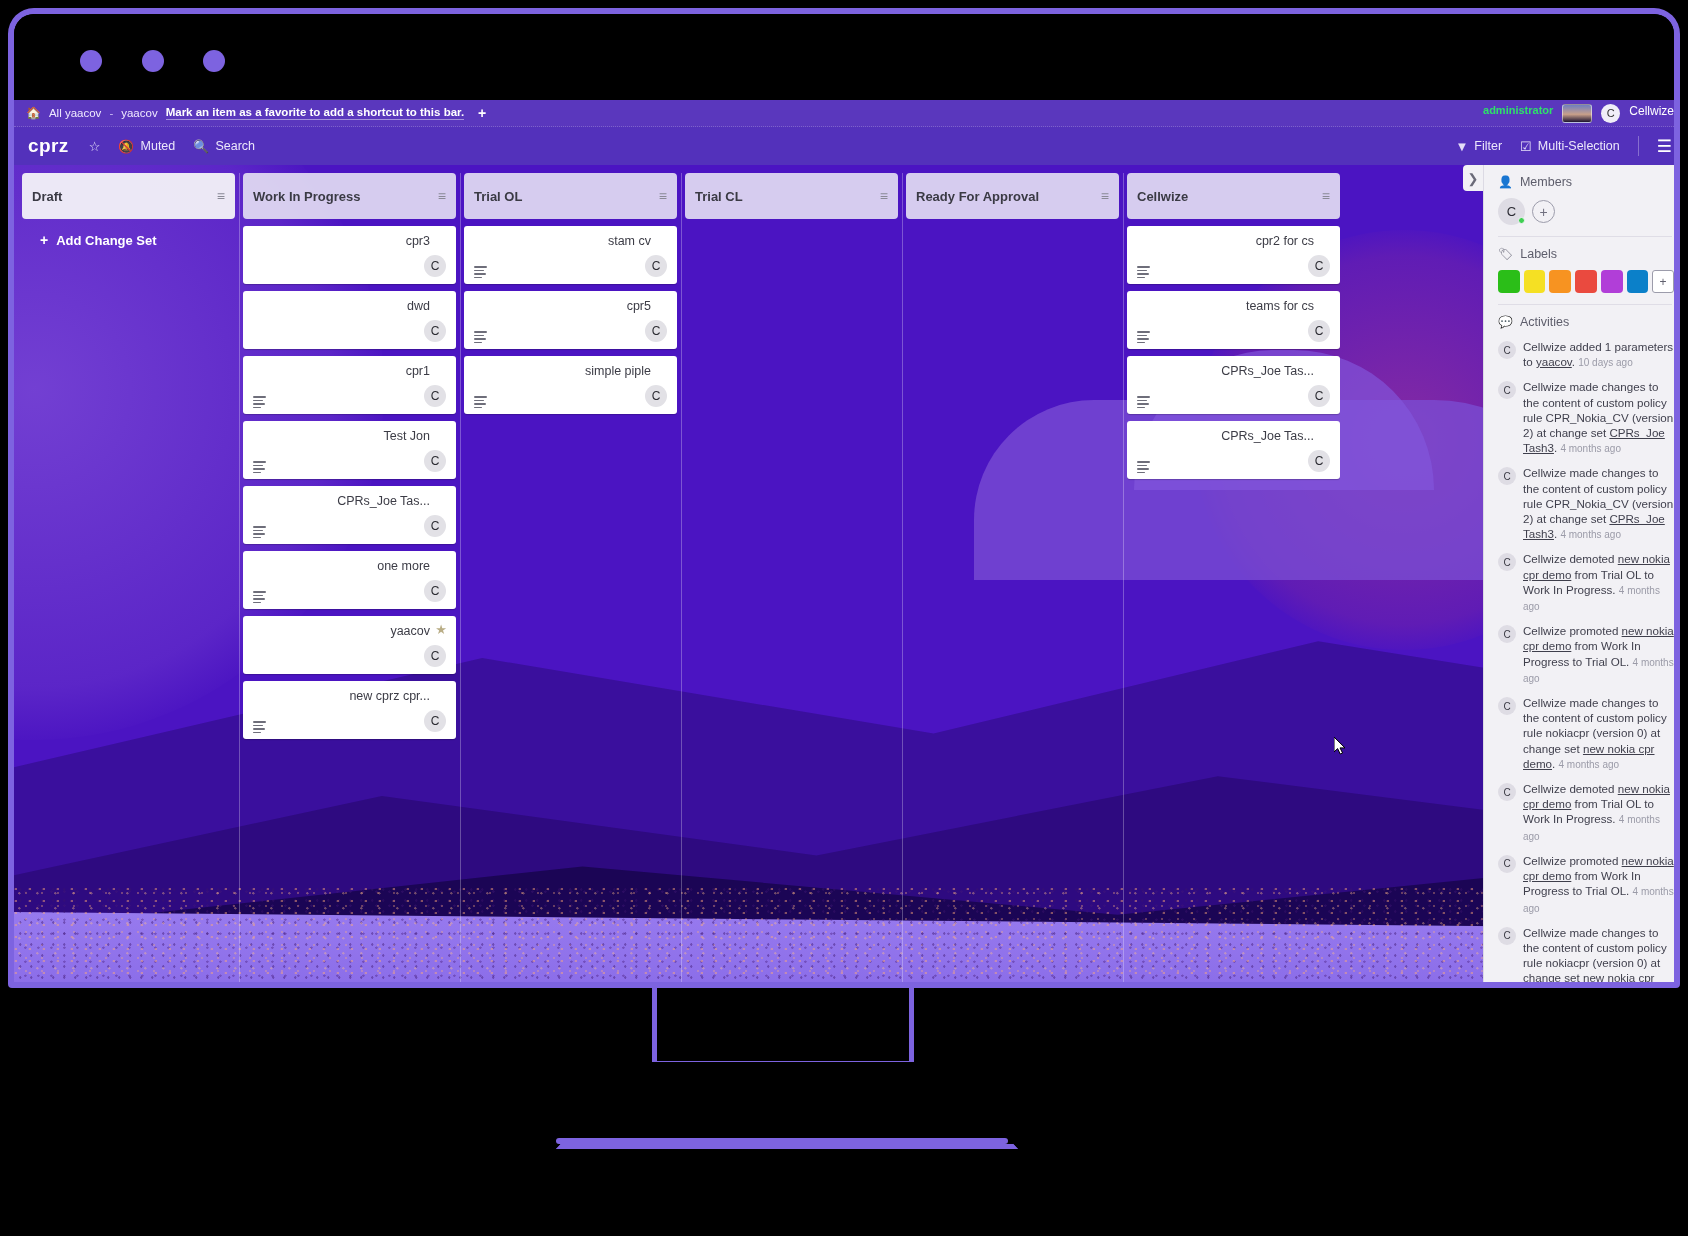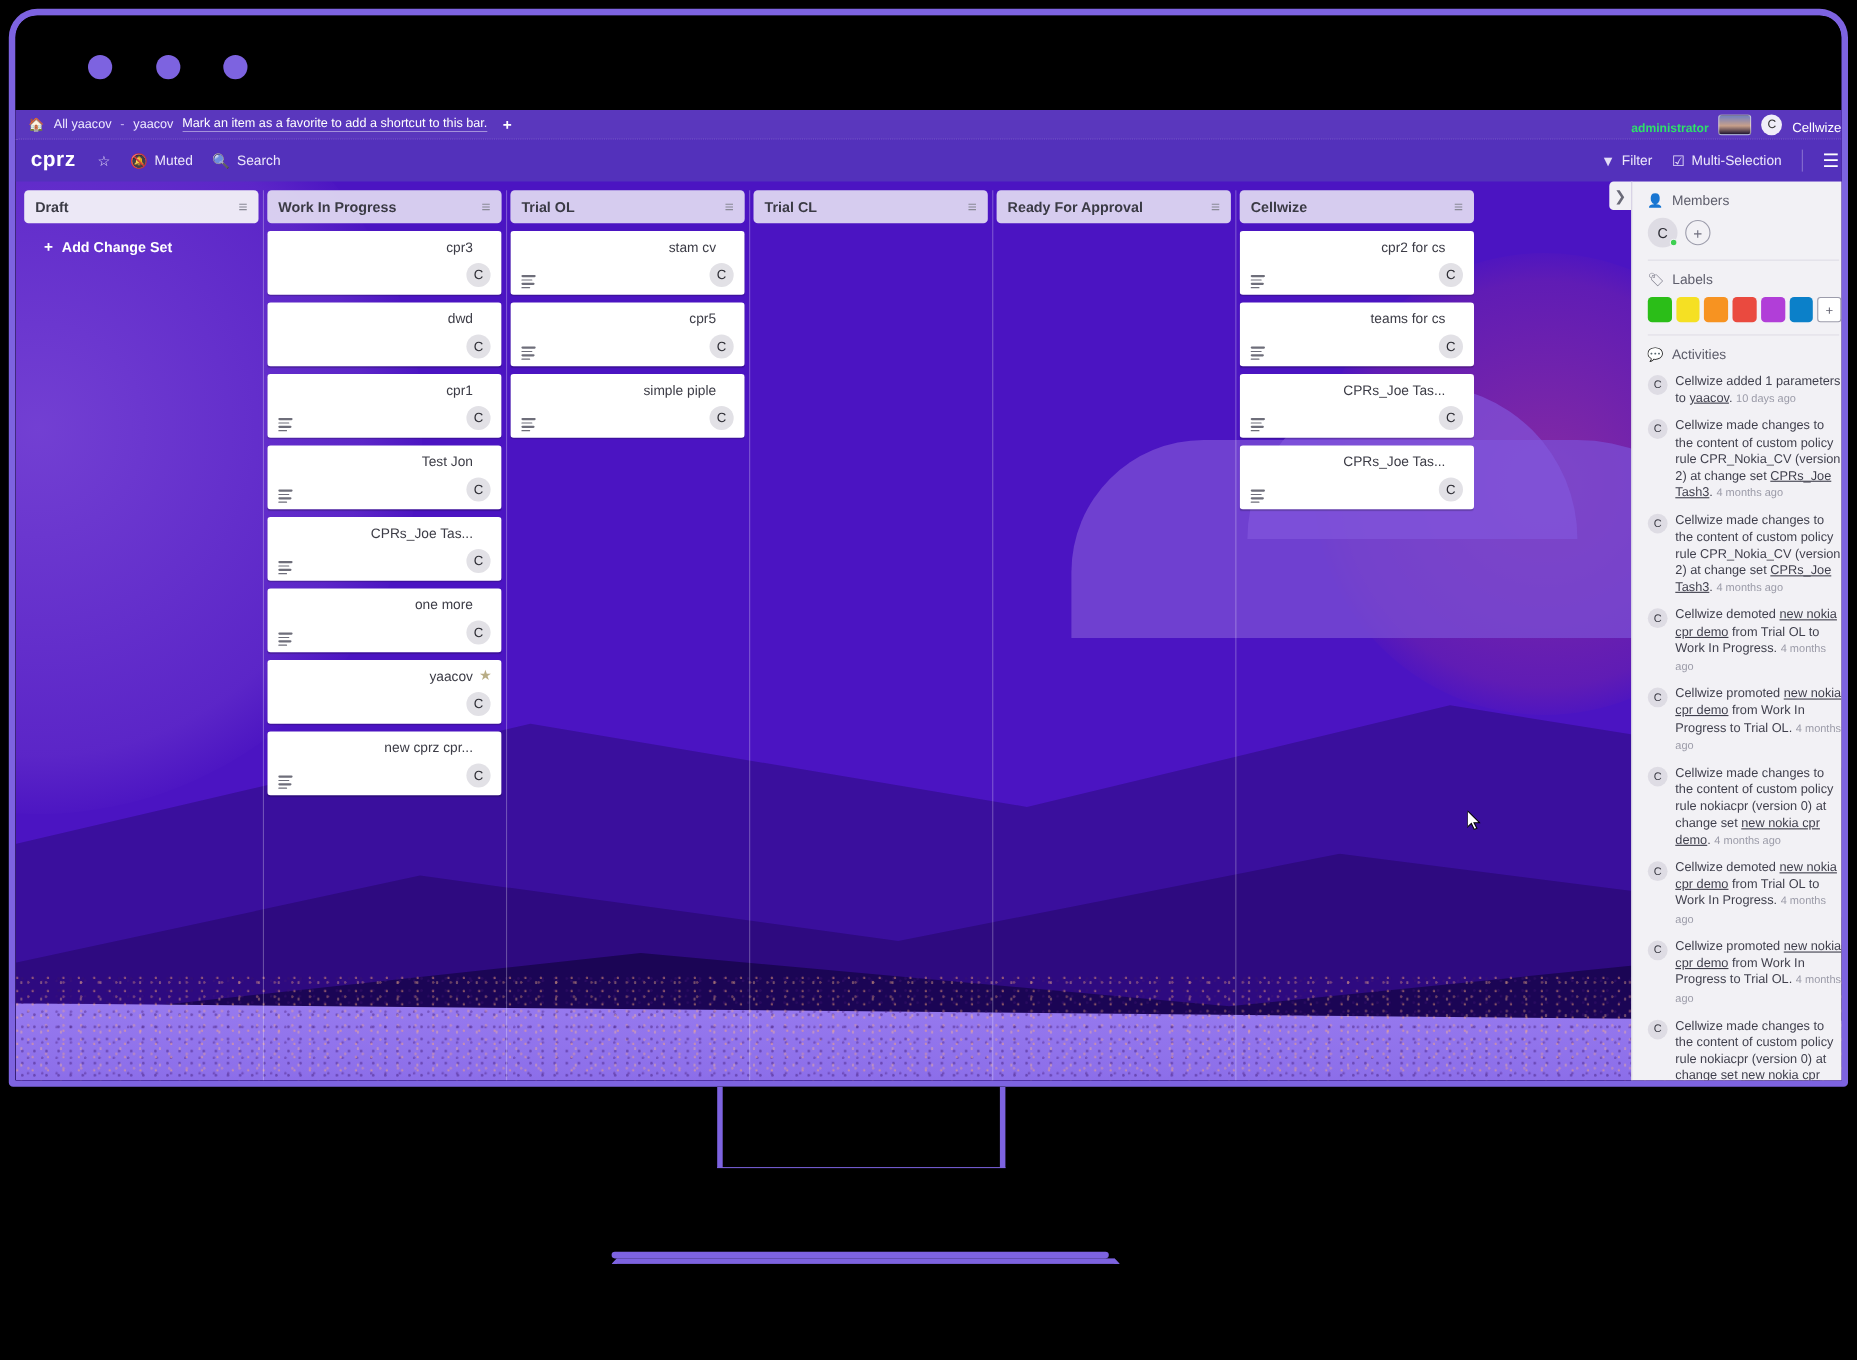--- a/index.html
+++ b/index.html
@@ -150,27 +150,27 @@
     display: flex; align-items: center;
     padding: 0 12px;
     font-size: 11.5px; color: #fff;
     border-bottom: 1px dotted rgba(255,255,255,.22);
   }
   #utilbar .ub-left { display: flex; align-items: center; gap: 8px; }
   .ub-home { font-size: 12px; line-height: 1; }
   .ub-link { color: #efeaff; }
   .ub-sep { color: #cdbdf5; }
   .ub-hint {
-    font-weight: normal; color: #fff;
+    font-weight: bold; color: #fff;
     border-bottom: 1px solid rgba(255,255,255,.45);
     padding-bottom: 1px;
   }
   .ub-plus { color: #fff; font-size: 14px; font-weight: bold; margin-left: 6px; }
   #utilbar .ub-right {
-    margin-left: auto; display: flex; align-items: flex-end; gap: 9px;
+    margin-left: auto; display: flex; align-items: flex-start; gap: 9px;
   }
   .ub-admin { color: #2ee06a; font-weight: bold; font-size: 11px; }
   .ub-thumb {
     width: 30px; height: 19px; border-radius: 3px;
     background: linear-gradient(180deg,#6f7fc0 0%, #c8a08a 55%, #1c1330 100%);
     border: 1px solid rgba(255,255,255,.5);
   }
   .ub-avatar {
     width: 19px; height: 19px; border-radius: 50%;
     background: #f0eef8; color: #333;
@@ -217,21 +217,21 @@
     width: 213px; flex: 0 0 213px;
     margin-right: 8px;
     display: flex; flex-direction: column;
     position: relative;
   }
   .col-divider {
     position: absolute; right: -5px; top: 0; bottom: 0;
     width: 1px; background: rgba(255,255,255,.28);
   }
   .col-head {
-    height: 30px;
+    height: 46px;
     background: rgba(233,230,245,.88);
     border-radius: 4px;
     display: flex; align-items: center;
     padding: 0 10px;
     margin-bottom: 7px;
   }
   .col-head.active { background: rgba(243,242,248,.95); }
   .col-title {
     font-size: 13px; font-weight: bold; color: #3a3a44;
   }

